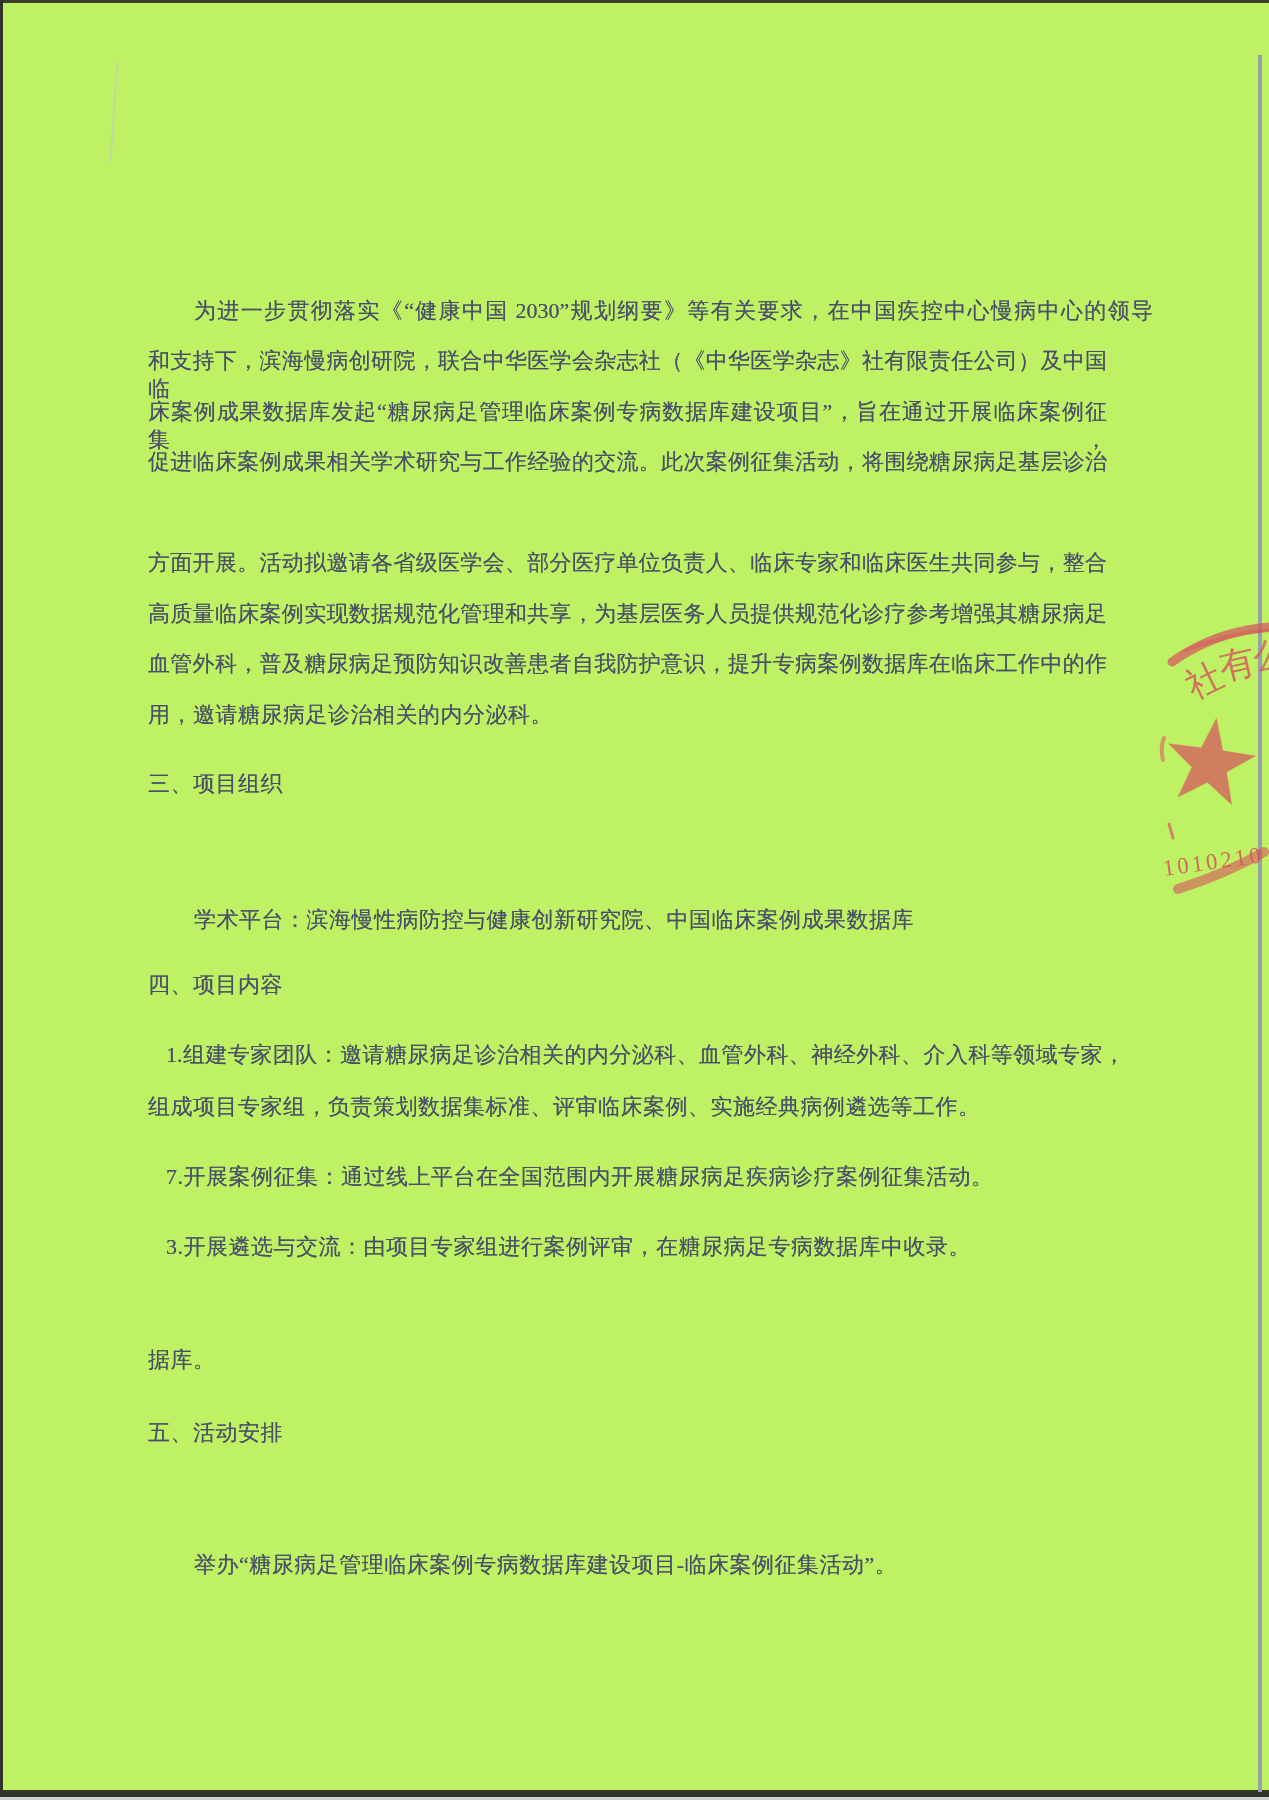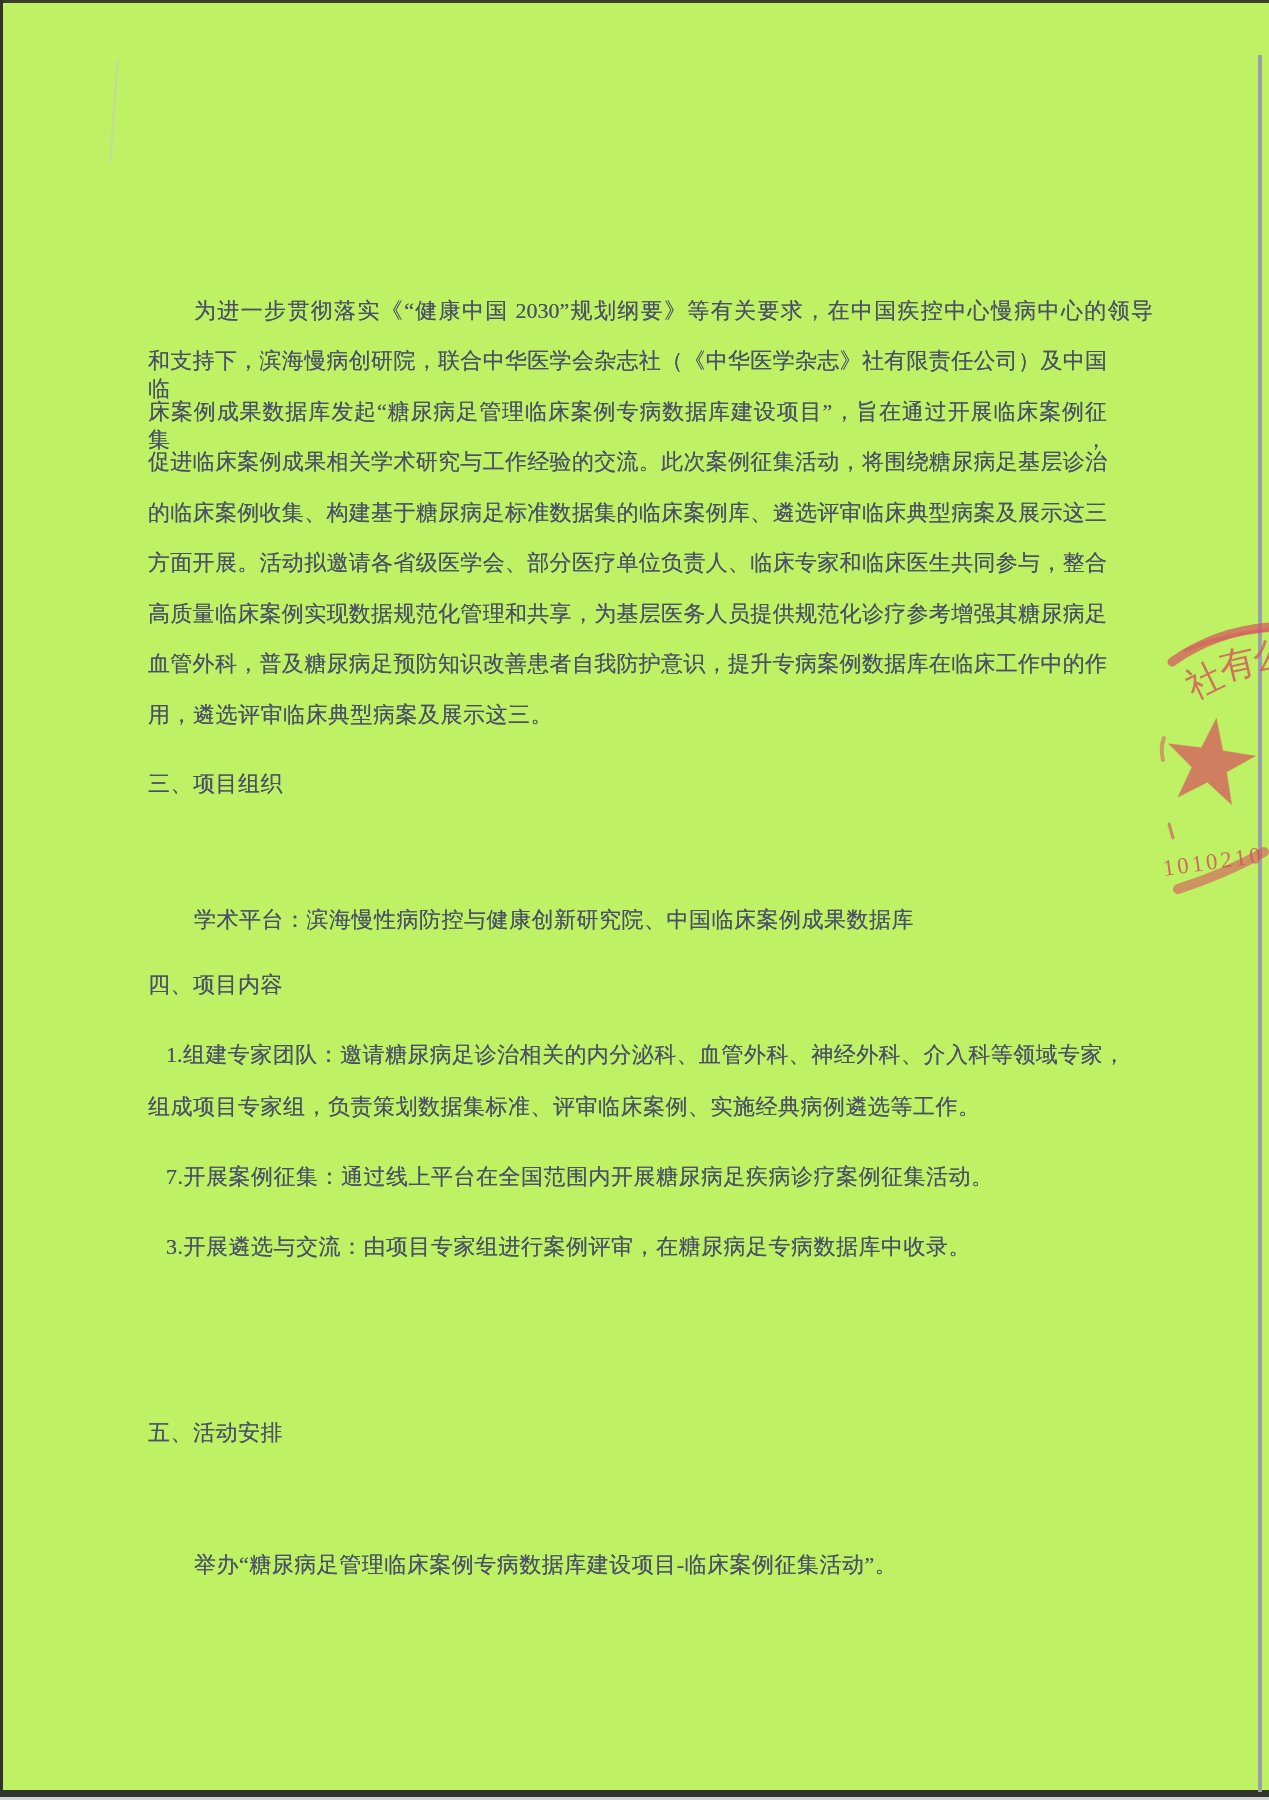--- a/index.html
+++ b/index.html
@@ -57,34 +57,34 @@
   <div class="edge-left"></div>
   <div class="edge-bottom"></div>
   <div class="edge-bottom-light"></div>
   <div class="edge-right"></div>
   <div class="crease"></div>
 
   <div class="line j indent2" style="top:297px">为进一步贯彻落实《“健康中国 2030”规划纲要》等有关要求，在中国疾控中心慢病中心的领导</div>
   <div class="line j" style="top:347px">和支持下，滨海慢病创研院，联合中华医学会杂志社（《中华医学杂志》社有限责任公司）及中国临</div>
   <div class="line j" style="top:398px">床案例成果数据库发起“糖尿病足管理临床案例专病数据库建设项目”，旨在通过开展临床案例征集，</div>
   <div class="line j" style="top:448px">促进临床案例成果相关学术研究与工作经验的交流。此次案例征集活动，将围绕糖尿病足基层诊治</div>
-  <div class="line j" style="top:499px">的临床案例收集、构建基于糖尿病足标准数据集的临床案例库、遴选评审临床典型病案及展示这三</div>
   <div class="line j" style="top:549px">方面开展。活动拟邀请各省级医学会、部分医疗单位负责人、临床专家和临床医生共同参与，整合</div>
   <div class="line j" style="top:600px">高质量临床案例实现数据规范化管理和共享，为基层医务人员提供规范化诊疗参考增强其糖尿病足</div>
   <div class="line j" style="top:650px">血管外科，普及糖尿病足预防知识改善患者自我防护意识，提升专病案例数据库在临床工作中的作</div>
-  <div class="line" style="top:701px">用，遴选评审临床典型病案及展示这三。</div>
+  <div class="line" style="top:701px">用，邀请糖尿病足诊治相关的内分泌科。</div>
 
   <div class="line" style="top:770px">三、项目组织</div>
   <div class="line indent2" style="top:906px">学术平台：滨海慢性病防控与健康创新研究院、中国临床案例成果数据库</div>
 
   <div class="line" style="top:971px">四、项目内容</div>
   <div class="line j indent1" style="top:1041px">1.组建专家团队：邀请糖尿病足诊治相关的内分泌科、血管外科、神经外科、介入科等领域专家，</div>
   <div class="line" style="top:1093px">组成项目专家组，负责策划数据集标准、评审临床案例、实施经典病例遴选等工作。</div>
   <div class="line indent1" style="top:1163px">7.开展案例征集：通过线上平台在全国范围内开展糖尿病足疾病诊疗案例征集活动。</div>
   <div class="line indent1" style="top:1233px">3.开展遴选与交流：由项目专家组进行案例评审，在糖尿病足专病数据库中收录。</div>
+  <div class="line" style="top:1346px">据库。</div>
 
   <div class="line" style="top:1419px">五、活动安排</div>
   <div class="line indent2" style="top:1551px">举办“糖尿病足管理临床案例专病数据库建设项目-临床案例征集活动”。</div>
 
   <svg class="stamp-svg" width="169" height="300" viewBox="1100 600 169 300">
 
     <path d="M 1172 662 Q 1216 631 1270 627" stroke="#d6535e" stroke-width="9" fill="none" opacity="0.72" stroke-linecap="round"></path>
     <path d="M 1186 650 Q 1226 634 1269 630" stroke="#d6535e" stroke-width="4" fill="none" opacity="0.45" stroke-linecap="round"></path>
 
     <text x="1186" y="696" font-size="36" opacity="0.8" transform="rotate(-26 1196 682)">社</text>

